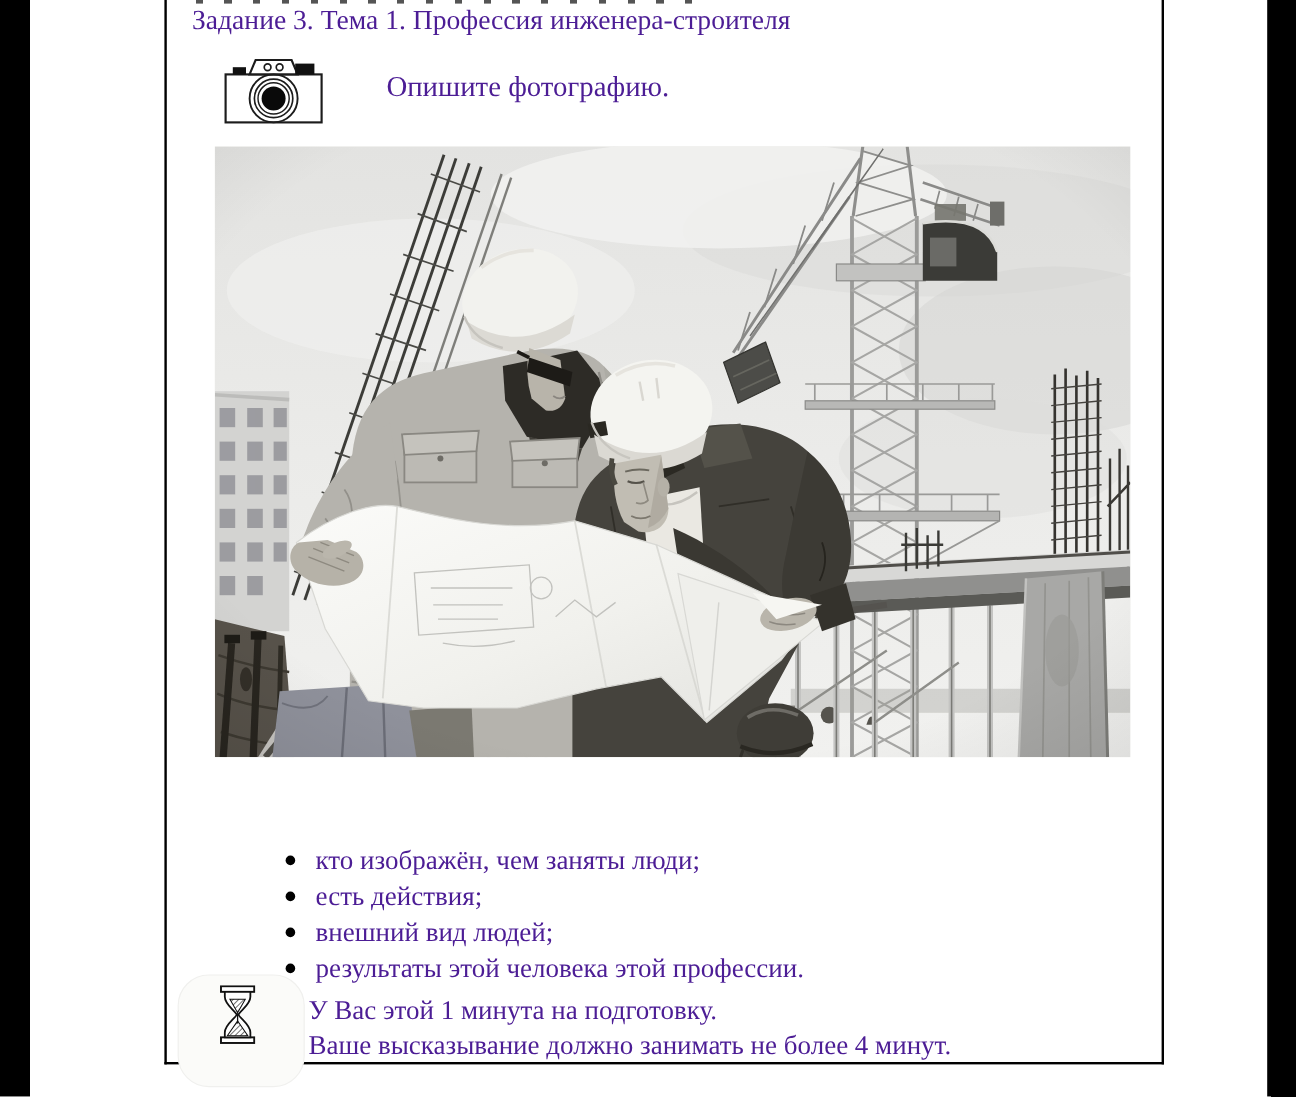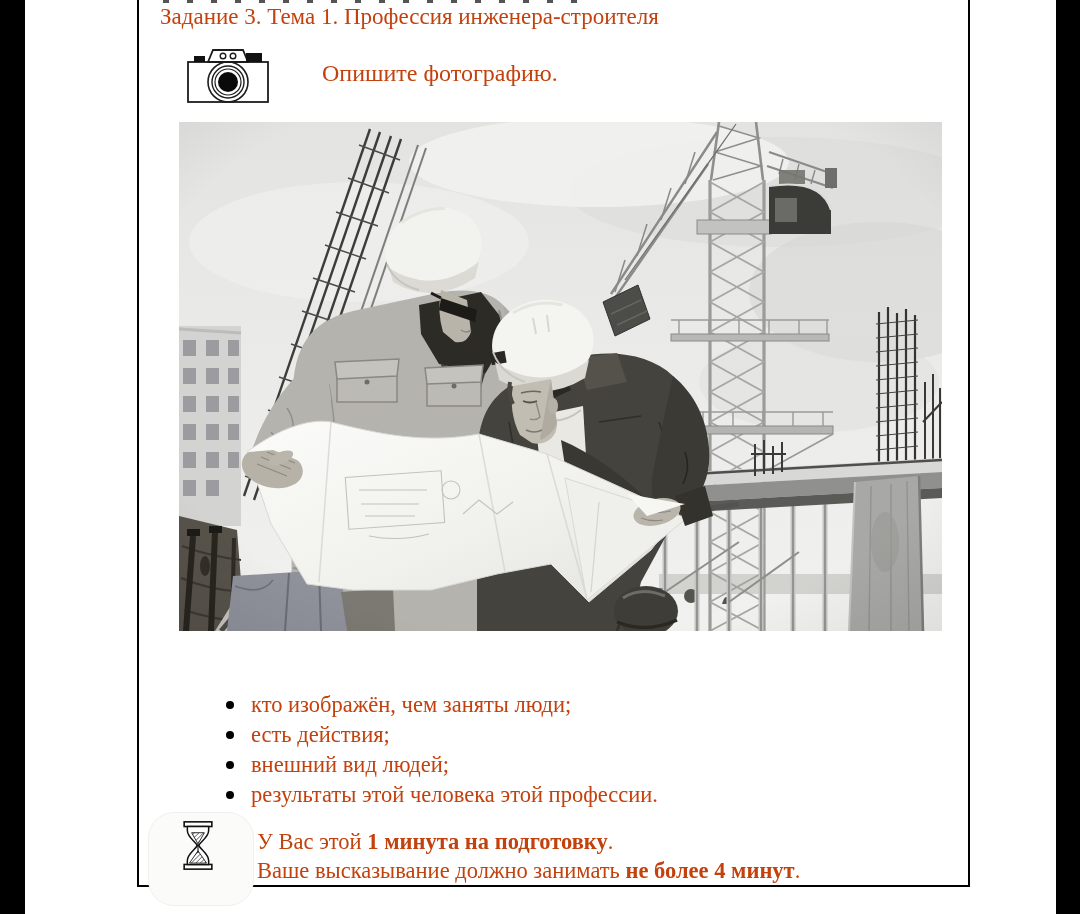--- a/index.html
+++ b/index.html
@@ -1,38 +1,38 @@
 <!DOCTYPE html>
 <html lang="ru"><head>
 <meta charset="utf-8">
 <style>
   html,body{margin:0;padding:0;background:#ffffff;}
   .stage{position:relative;width:1080px;height:914px;background:#ffffff;overflow:hidden;
-         font-family:"Liberation Serif", serif;color:#c2410c;}
+         font-family:"Liberation Serif", serif;color:#4c1d95;}
   .letterbox{position:absolute;top:0;height:914px;background:#000;}
   .letterbox.left{left:0;width:25px;}
   .letterbox.right{left:1056px;width:24px;}
   .sheet-border{position:absolute;left:137px;top:-4px;width:833px;height:891px;box-sizing:border-box;
          border-left:2px solid #000;border-right:2px solid #000;border-bottom:2px solid #000;}
   .cutoff-frag{position:absolute;left:163px;top:0;width:420px;height:3px;opacity:.75;
          background:repeating-linear-gradient(90deg,#1c1c1c 0 6px,transparent 6px 24px);}
   .doc-title{position:absolute;left:160px;top:2px;font-size:23px;line-height:30px;white-space:nowrap;}
   .camera-wrap{position:absolute;left:186px;top:45px;width:84px;height:60px;}
   .photo-prompt{position:absolute;left:322px;top:58px;font-size:24px;line-height:30px;white-space:nowrap;}
   .photo-frame{position:absolute;left:179px;top:122px;width:763px;height:509px;overflow:hidden;background:#e9e9e7;}
   .checklist-heading{position:absolute;left:178px;top:656px;font-size:23.5px;font-weight:bold;white-space:nowrap;}
-  .checklist{position:absolute;left:222px;top:686px;margin:4px;padding:0;list-style:none;}
+  .checklist{position:absolute;left:222px;top:686px;margin:16px;padding:0;list-style:none;}
   .checklist li{font-size:22.5px;line-height:30px;white-space:nowrap;}
   .checklist li::before{content:"";display:inline-block;width:8px;height:8px;border-radius:50%;
          background:#000;margin-right:17px;margin-bottom:3px;}
   .stamp-ghost{position:absolute;left:148px;top:812px;width:104px;height:92px;border-radius:26px;
          background:#fbfbf9;border:1px solid #f0f0ee;}
   .hourglass-wrap{position:absolute;left:183px;top:821px;width:30px;height:49px;}
   .timer-text{position:absolute;left:257px;top:828px;font-size:22.5px;line-height:28.5px;white-space:nowrap;}
-  .timer-text b{font-weight:bold;margin-top:28px;}
+  .timer-text b{font-weight:normal;margin-top:28px;}
 </style>
 </head>
 <body>
 
 <div class="stage">
 
   <div class="letterbox left"></div>
   <div class="letterbox right"></div>
   <div class="sheet-border"></div>
   <div class="cutoff-frag"></div>

